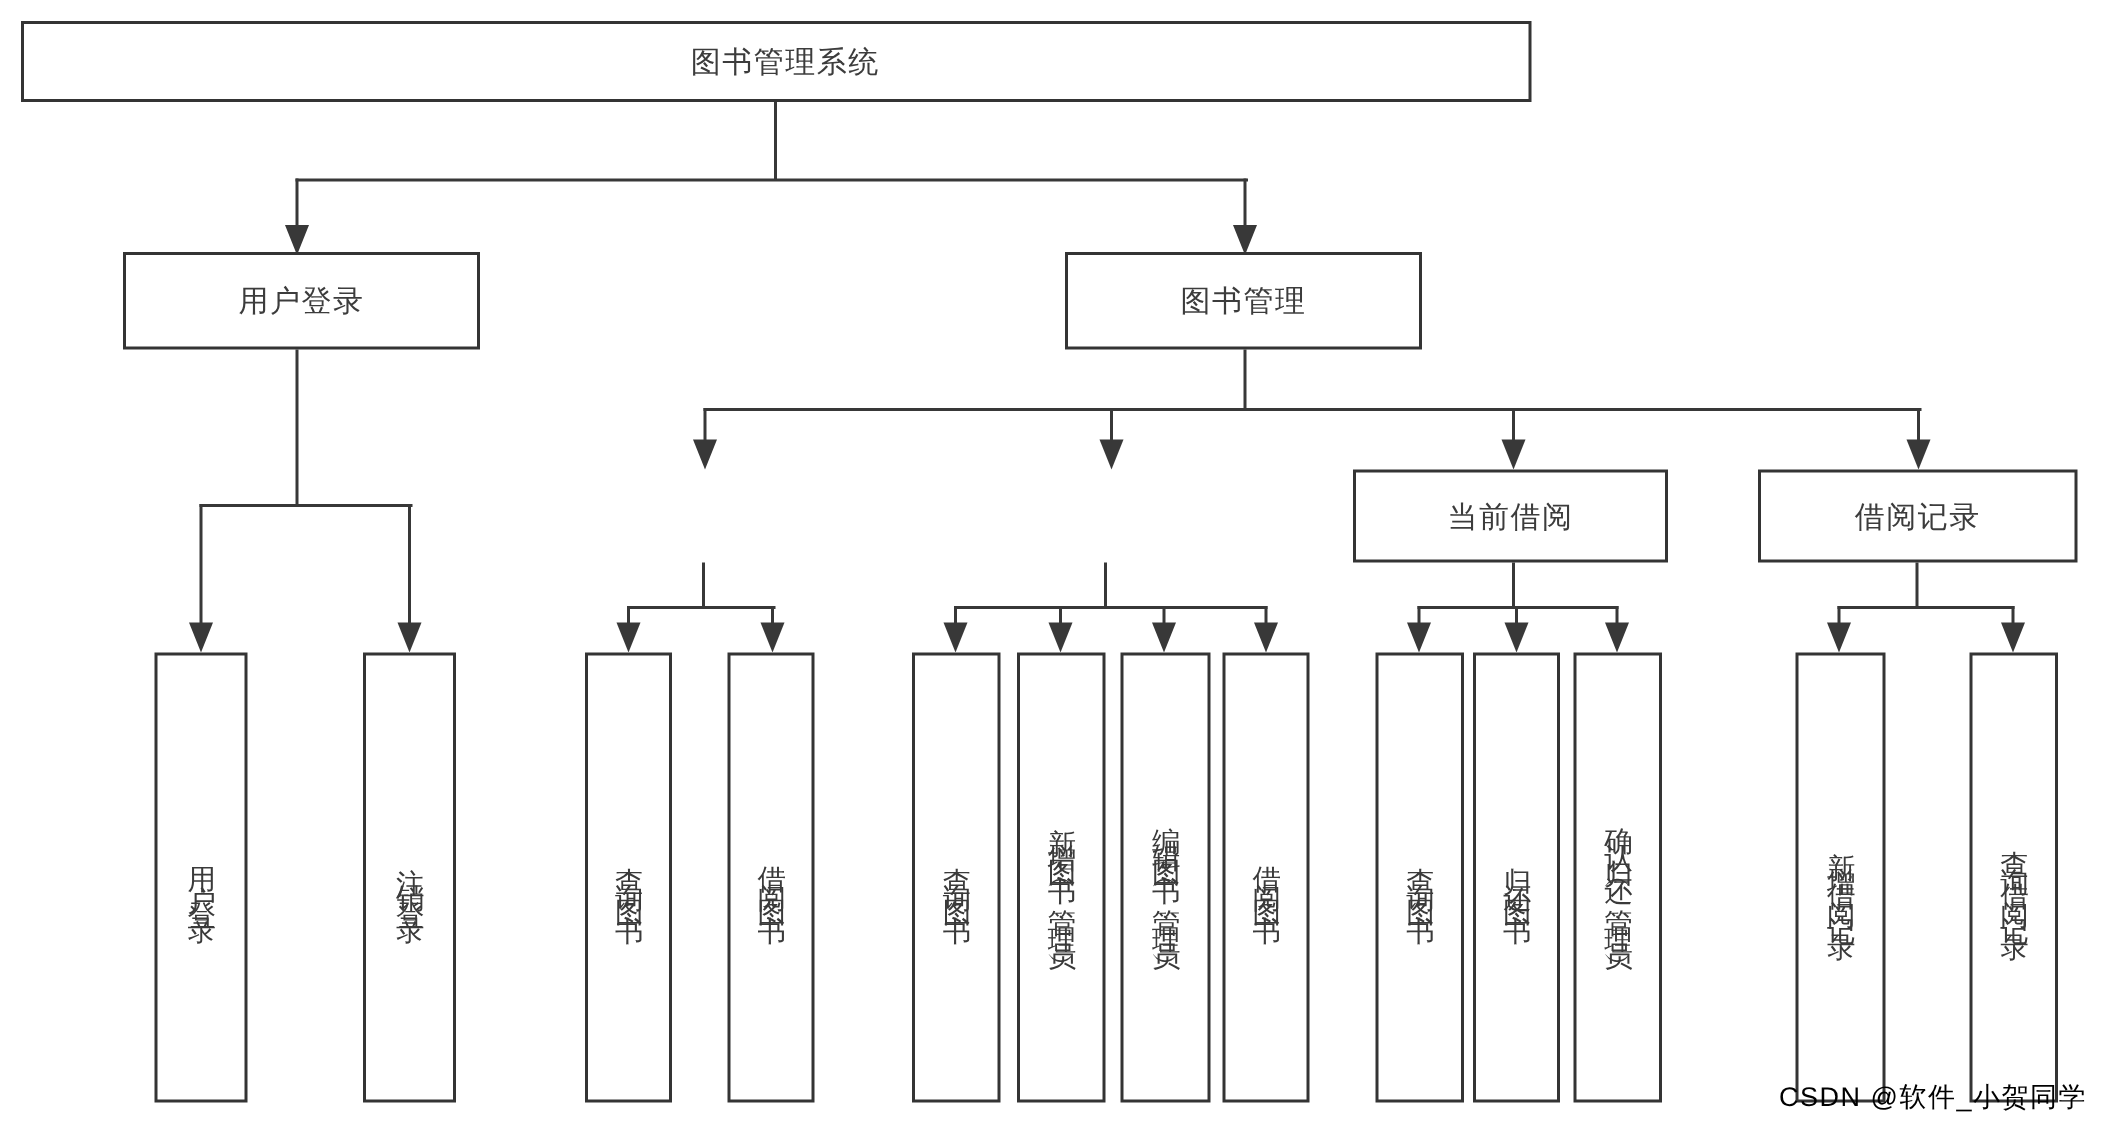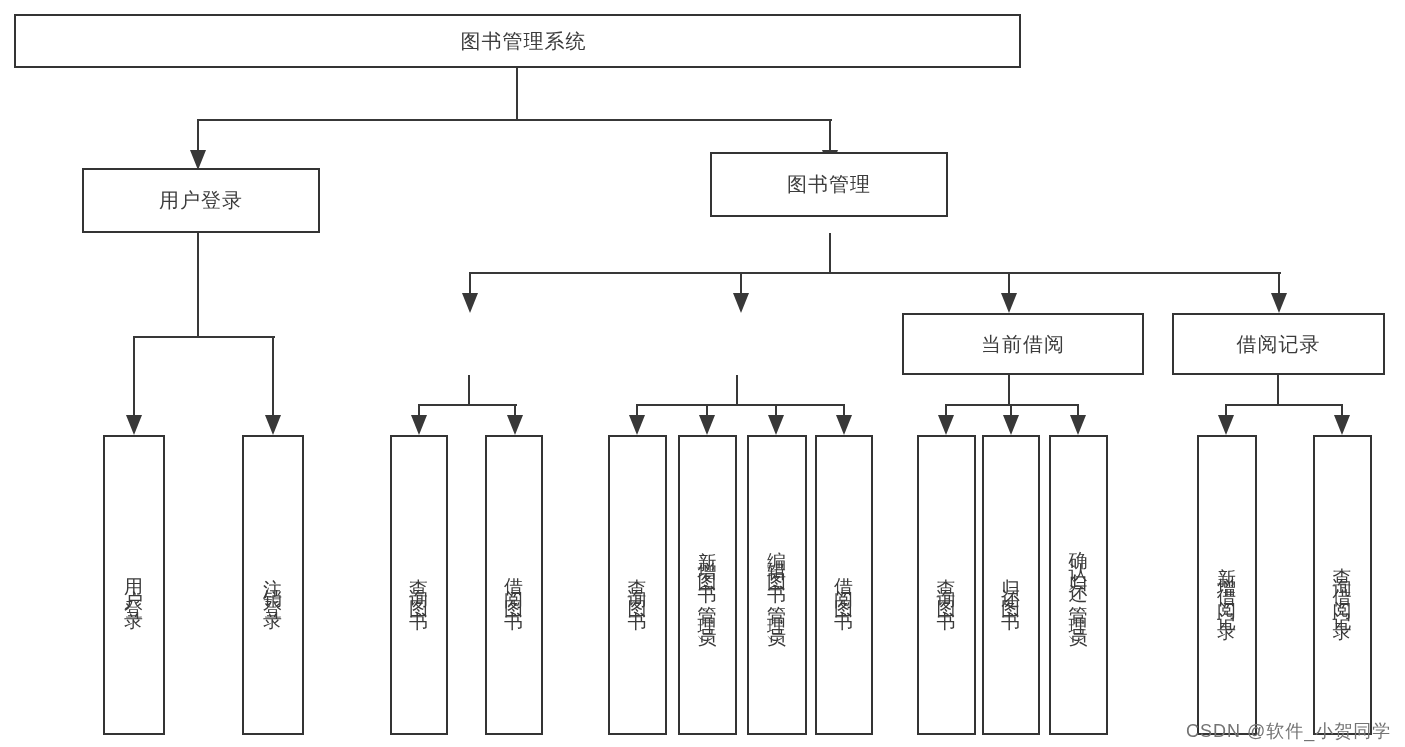--- a/index.html
+++ b/index.html
@@ -18,21 +18,21 @@
            color:#3a3a3a; }
 
   .vline { position:absolute; width:2px; background:#383838; }
   .hline { position:absolute; height:2px; background:#383838; }
   .arrow { position:absolute; width:0; height:0;
            border-left:8px solid transparent;
            border-right:8px solid transparent;
            border-top:20px solid #383838; }
 
   .watermark { position:absolute; left:1186px; top:719px;
-               font-size:18px; color:#737373; letter-spacing:1px;
+               font-size:18px; color:#000000; letter-spacing:1px;
                white-space:nowrap; z-index:5; }
 </style>
 </head>
 <body>
 
 <div id="stage">
 
   <div class="box node root-box" style="left:14px; top:14px; width:1007px; height:54px;">
     <span>图书管理系统</span>
   </div>
@@ -40,21 +40,21 @@
   <div class="vline" style="left:516px; top:68px; height:52px;"></div>
   <div class="hline" style="left:197px; top:119px; width:635px;"></div>
   <div class="vline" style="left:197px; top:119px; height:33px;"></div>
   <div class="arrow" style="left:190px; top:150px;"></div>
   <div class="vline" style="left:829px; top:119px; height:33px;"></div>
   <div class="arrow" style="left:822px; top:150px;"></div>
 
   <div class="box node" style="left:82px; top:168px; width:238px; height:65px;">
     <span>用户登录</span>
   </div>
-  <div class="box node" style="left:710px; top:152px; width:238px; height:65px;">
+  <div class="box node" style="left:710px; top:168px; width:238px; height:65px;">
     <span>图书管理</span>
   </div>
 
   <div class="vline" style="left:197px; top:233px; height:104px;"></div>
   <div class="hline" style="left:133px; top:336px; width:142px;"></div>
   <div class="vline" style="left:133px; top:336px; height:80px;"></div>
   <div class="arrow" style="left:126px; top:415px;"></div>
   <div class="vline" style="left:272px; top:336px; height:80px;"></div>
   <div class="arrow" style="left:265px; top:415px;"></div>
 
@@ -62,21 +62,21 @@
   <div class="hline" style="left:469px; top:272px; width:812px;"></div>
   <div class="vline" style="left:469px; top:272px; height:23px;"></div>
   <div class="arrow" style="left:462px; top:293px;"></div>
   <div class="vline" style="left:740px; top:272px; height:23px;"></div>
   <div class="arrow" style="left:733px; top:293px;"></div>
   <div class="vline" style="left:1008px; top:272px; height:23px;"></div>
   <div class="arrow" style="left:1001px; top:293px;"></div>
   <div class="vline" style="left:1278px; top:272px; height:23px;"></div>
   <div class="arrow" style="left:1271px; top:293px;"></div>
 
-  <div class="box node" style="left:902px; top:313px; width:242px; height:62px;">
+  <div class="box node" style="left:902px; top:313px; width:210px; height:62px;">
     <span>当前借阅</span>
   </div>
   <div class="box node" style="left:1172px; top:313px; width:213px; height:62px;justify-content:center;">
     <span>借阅记录</span>
   </div>
 
   <div class="vline" style="left:468px; top:375px; height:31px;"></div>
   <div class="hline" style="left:418px; top:404px; width:99px;"></div>
   <div class="vline" style="left:418px; top:404px; height:13px;"></div>
   <div class="arrow" style="left:411px; top:415px;"></div>

